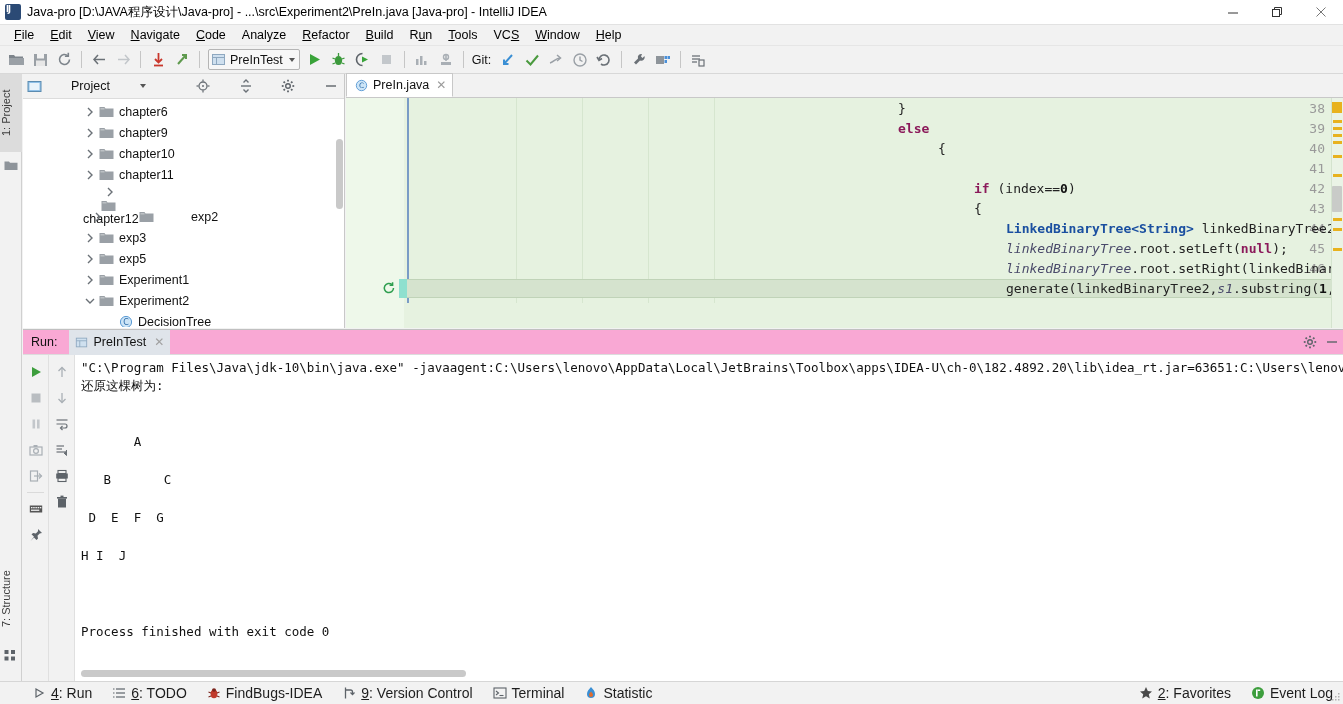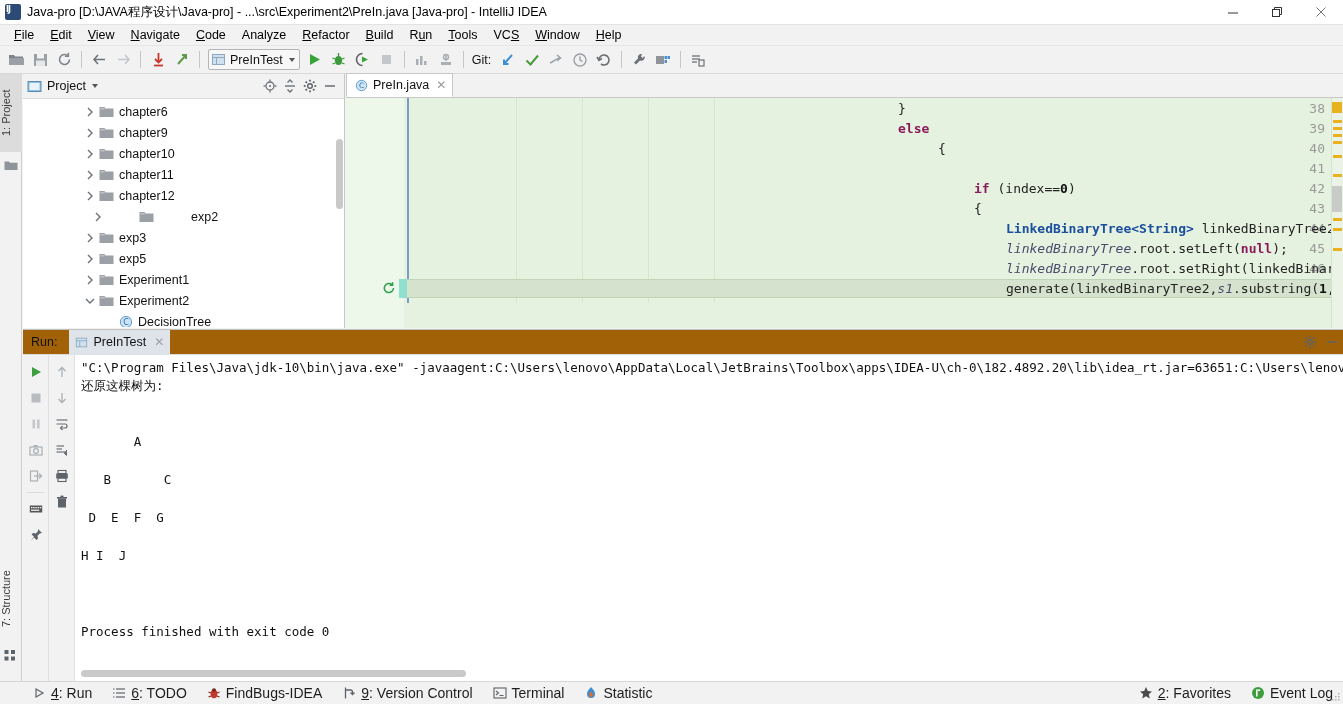--- a/index.html
+++ b/index.html
@@ -52,21 +52,21 @@
   .vtab { position:absolute; left:0; width:22px; writing-mode:vertical-rl;
           transform:rotate(180deg); font-size:11px; color:#3c3c3c; white-space:nowrap;
           text-align:center; padding:4px 0; }
   .vtab.active { background:#dcdcdc; }
   .vstrip-icon { position:absolute; left:4px; width:14px; height:14px; }
 
   
   .projpanel { position:absolute; left:23px; top:74px; width:322px; height:254px;
                background:#ffffff; border-right:1px solid #c8c8c8; }
   .proj-header { height:25px; background:#f2f2f2; display:flex; align-items:center;
-                 padding:0 4px; border-bottom:1px solid #dcdcdc; }
+                 padding:0 4px; border-bottom:1px solid #dcdcdc;gap:24px; }
   .proj-title { font-size:12.5px; color:#111; margin-left:5px; }
   .proj-header .spacer { flex:1 1 auto; }
   .ph-btn { width:20px; height:20px; display:flex; align-items:center; justify-content:center; }
   .tree { padding-top:3px; font-size:12.5px; color:#111; overflow:hidden; height:228px; position:relative; }
   .tnode { display:flex; align-items:center; height:21px; padding-left:60px; white-space:nowrap; }
   .tnode.lvl2 { padding-left:96px; }
   .arrow { width:14px; height:14px; margin-right:2px; position:relative; flex:0 0 auto; }
   .arrow svg { display:block; }
   .folder { width:15px; height:13px; margin-right:5px; flex:0 0 auto; position:relative; }
   .cls-ic { width:14px; height:14px; margin-right:5px; flex:0 0 auto; }
@@ -104,21 +104,21 @@
   .marker.big { height:11px; width:10px; }
   .thumb { position:absolute; right:1px; width:10px; background:#bdbdbd; border-radius:1px; opacity:.75; }
   .breadcrumb { position:absolute; left:0; bottom:0; height:20px; width:100%; background:#eef8ea;
                 display:flex; align-items:center; padding-left:66px; font-size:12px; color:#555;
                 font-family:"Liberation Sans", sans-serif; border-top:1px solid #dfe9da; }
   .bc-sep { margin:0 6px; color:#888; }
 
   
   .runwin { position:absolute; left:23px; top:329px; right:0; height:352px; background:#fff;
             border-top:1px solid #c0c0c0; }
-  .run-header { height:25px; background:#a16207; display:flex; align-items:center;
+  .run-header { height:25px; background:#f9a8d4; display:flex; align-items:center;
                 padding-left:8px; border-bottom:1px solid #dcdcdc; }
   .run-label { font-size:12.5px; color:#111; margin-right:12px; }
   .run-tab { display:flex; align-items:center; height:25px; padding:0 6px; background:#dfe4ea; }
   .run-tab .tic { width:13px; height:13px; margin-right:5px; }
   .run-tab .txt { font-size:12.5px; color:#111; }
   .run-tab .xc { margin-left:8px; color:#a0a0a0; font-size:12px; }
   .run-header .spacer { flex:1 1 auto; }
   .rh-btn { width:22px; height:22px; display:flex; align-items:center; justify-content:center; }
   .run-body { position:absolute; top:25px; left:0; right:0; bottom:0; background:#fff; display:flex; }
   .run-side { width:26px; background:#f2f2f2; border-right:1px solid #e0e0e0; padding-top:4px; }
@@ -460,21 +460,21 @@
               <polyline points="5,3 9,7 5,11" fill="none" stroke="#6b7177" stroke-width="1.4"></polyline>
             </svg>
           </span>
         <span class="folder"><svg width="15" height="13" viewBox="0 0 15 13">
               <path d="M0.5 2h5l1 1.4h8V12h-14z" fill="#9aa0a6"></path>
               <rect x="1.5" y="3.2" width="4" height="1.2" fill="#c6cacd"></rect>
             </svg></span>
         <span>chapter11</span>
       </div>
 
-      <div class="tnode" style="position:absolute;top:86px;left:0;">
+      <div class="tnode" style="position:absolute;top:86px;left:0;flex-direction:column;">
         <span class="arrow">
             <svg width="14" height="14" viewBox="0 0 14 14">
               <polyline points="5,3 9,7 5,11" fill="none" stroke="#6b7177" stroke-width="1.4"></polyline>
             </svg>
           </span>
         <span class="folder"><svg width="15" height="13" viewBox="0 0 15 13">
               <path d="M0.5 2h5l1 1.4h8V12h-14z" fill="#9aa0a6"></path>
               <rect x="1.5" y="3.2" width="4" height="1.2" fill="#c6cacd"></rect>
             </svg></span>
         <span>chapter12</span>

